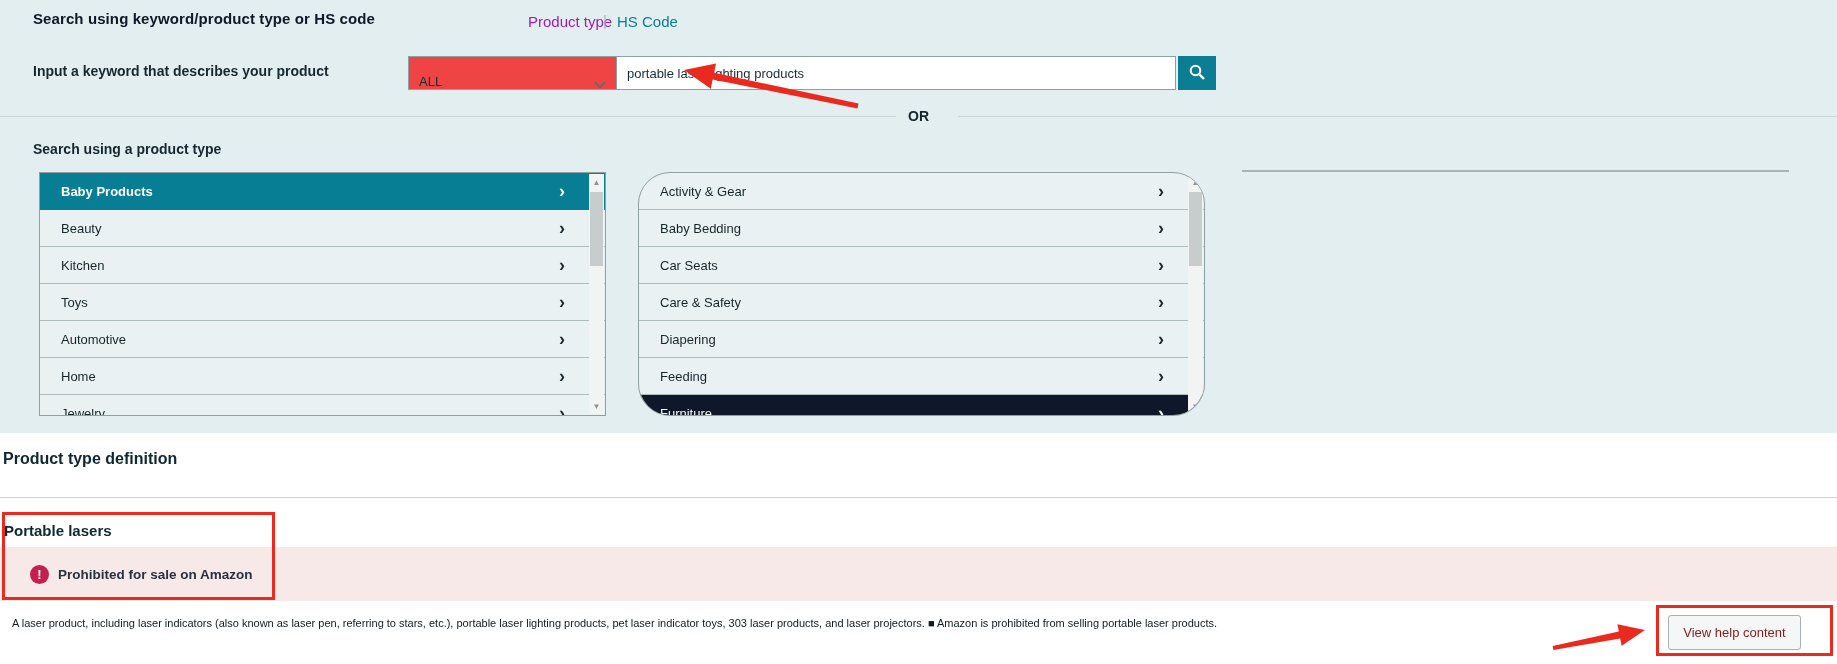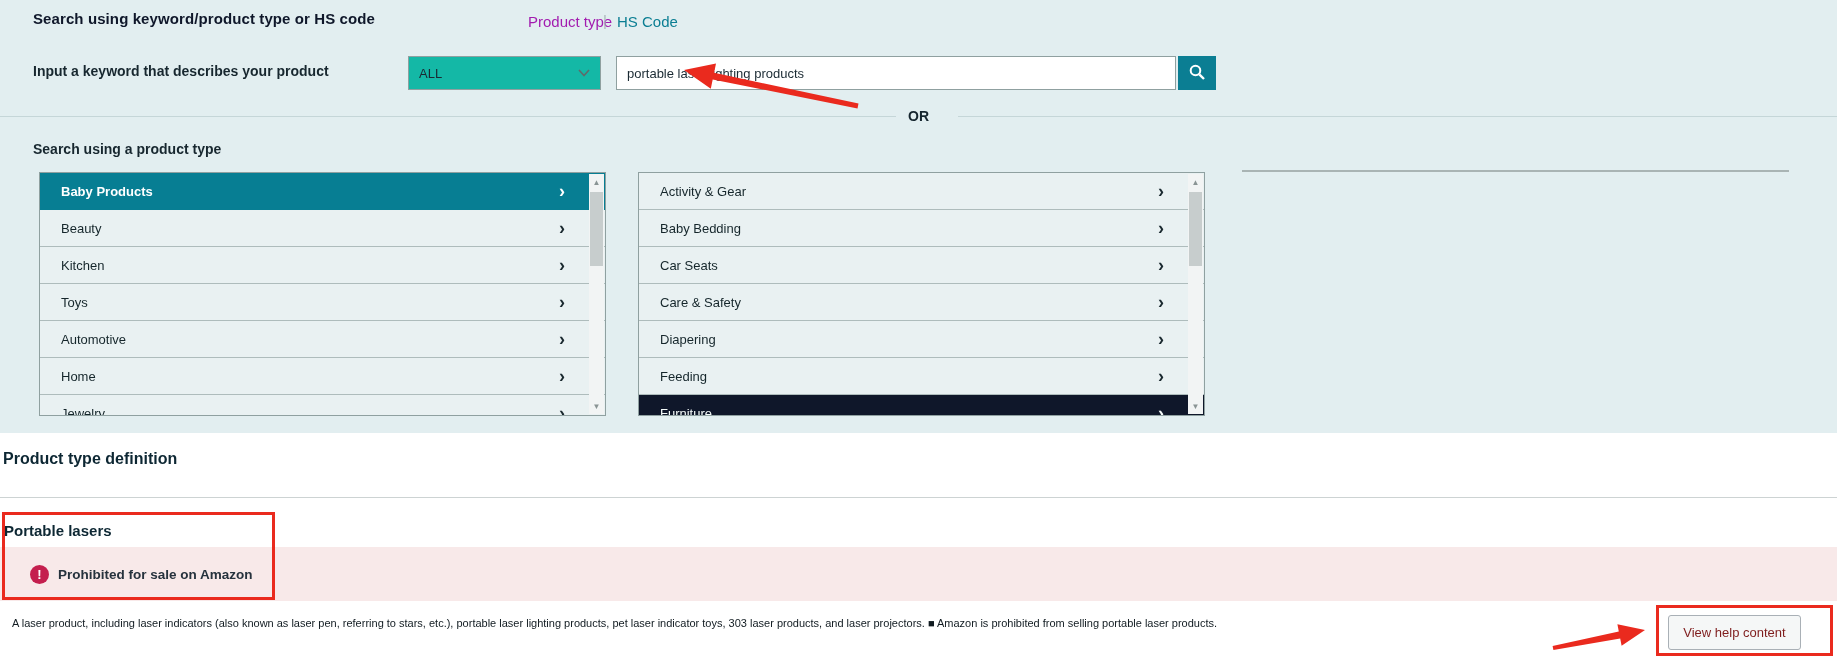--- a/index.html
+++ b/index.html
@@ -12,22 +12,22 @@
 
   
   .hero{left:0;top:0;width:1837px;height:433px;background:#e2eef0;}
   .page-title{left:33px;top:10px;font-size:15px;font-weight:bold;color:#0f172a;letter-spacing:.1px;}
   .tab-pt{left:528px;top:13px;font-size:15px;color:#a21caf;cursor:pointer;}
   .tab-sep{left:603px;top:12px;font-size:15px;color:#a9b5b8;}
   .tab-hs{left:617px;top:13px;font-size:15px;color:#0b7e93;cursor:pointer;}
 
   .kw-label{left:33px;top:63px;font-size:14px;font-weight:bold;color:#17272f;}
   .select-box{
-    left:408px;top:56px;width:193px;height:34px;background:#14b8a6;border:1px solid #8fa0a0;
-    box-sizing:border-box;display:flex;align-items:center;padding:0 10px;font-size:13px;color:#1a2a33;
+    left:408px;top:56px;width:209px;height:34px;background:#ef4444;border:1px solid #8fa0a0;
+    box-sizing:border-box;display:flex;align-items:flex-end;padding:0 10px;font-size:13px;color:#1a2a33;
   }
   .select-box .chev{margin-left:auto;display:flex;align-items:center;}
   .search-input{
     left:616px;top:56px;width:560px;height:34px;background:#fff;border:1px solid #8fa0a0;
     box-sizing:border-box;display:flex;align-items:center;padding:0 10px;font-size:13px;color:#1a2a33;
   }
   .search-btn{
     left:1178px;top:56px;width:38px;height:34px;background:#0b7e93;border:0;cursor:pointer;
     display:flex;align-items:center;justify-content:center;
   }
@@ -37,21 +37,21 @@
   .or-line.r{left:958px;width:879px;}
   .or-text{left:908px;top:108px;font-size:14px;font-weight:bold;color:#15252e;}
 
   .pt-heading{left:33px;top:141px;font-size:14px;font-weight:bold;color:#17272f;}
 
   .panel{
     top:172px;width:567px;height:244px;background:#e9f1f2;border:1px solid #8fa0a0;
     box-sizing:border-box;overflow:hidden;
   }
   .panel.left{left:39px;}
-  .panel.right{left:638px;}
+  .panel.right{left:638px;border-radius:32px;}
   .row{
     height:37px;box-sizing:border-box;display:flex;align-items:center;
     padding:0 40px 0 21px;border-bottom:1px solid #aebcbc;cursor:pointer;
     font-size:13px;color:#15262b;
   }
   .row .chevr{margin-left:auto;font-size:18px;font-weight:600;color:#1b2a30;line-height:1;}
   .row.selected{background:#077e93;color:#ffffff;font-weight:bold;border-bottom-color:#077e93;}
   .row.selected .chevr{color:#ffffff;}
   .row.highlight{background:#0f172a;color:#f4faf9;border-bottom-color:#7bbfb3;text-decoration:underline;}
   .row.highlight .chevr{color:#f4faf9;}

